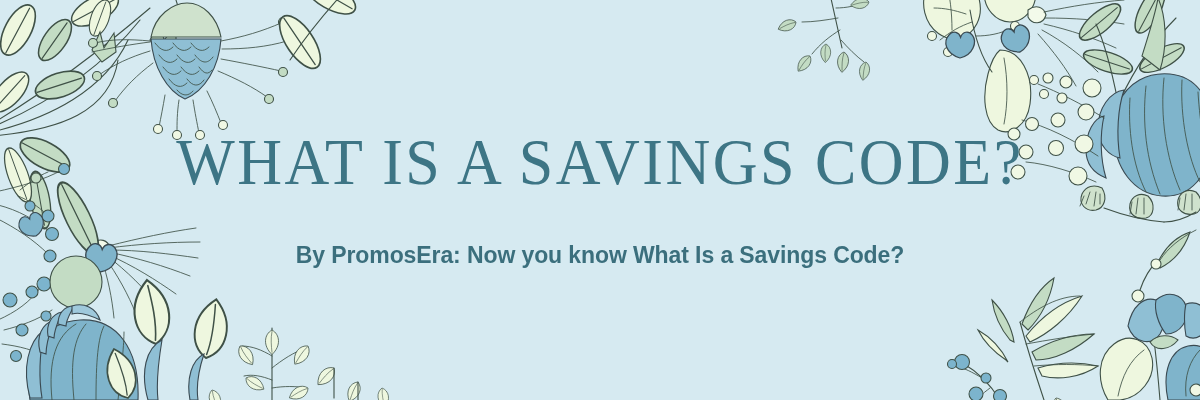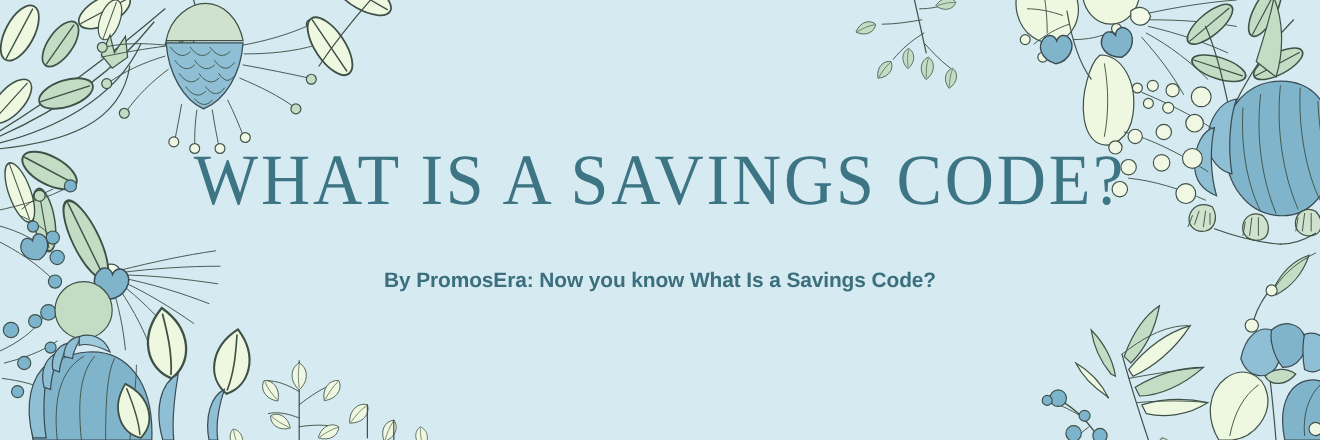--- a/index.html
+++ b/index.html
@@ -26,21 +26,21 @@
     letter-spacing:2.5px;
     color:#3d7585;
     margin:0 0 0 0;
     text-align:center;
     white-space:nowrap;
     transform:scaleY(1.06);
   }
   #subtitle{
     font-family:"Liberation Sans","DejaVu Sans",sans-serif;
     font-weight:700;
-    font-size:19px;
+    font-size:23px;
     letter-spacing:-0.1px;
     color:#3b6f7d;
     margin:48px 0 0 0;
     text-align:center;
     white-space:nowrap;
   }
 </style>
 </head>
 <body>
 

